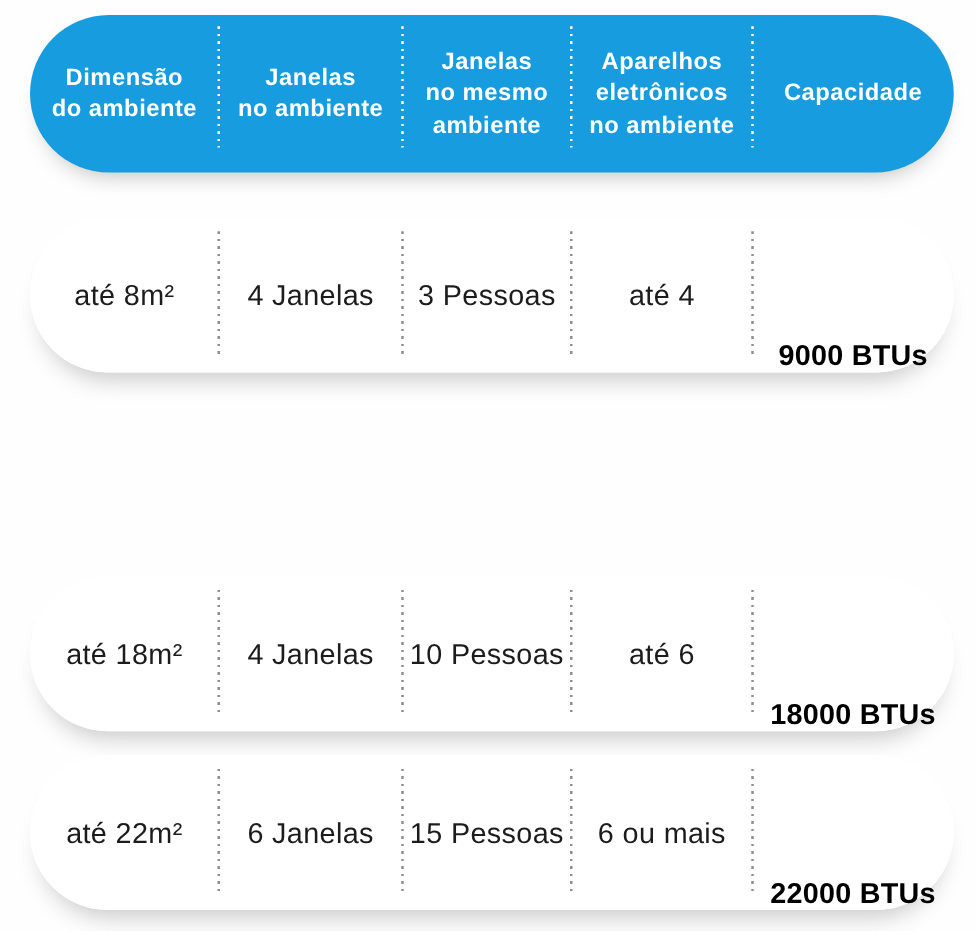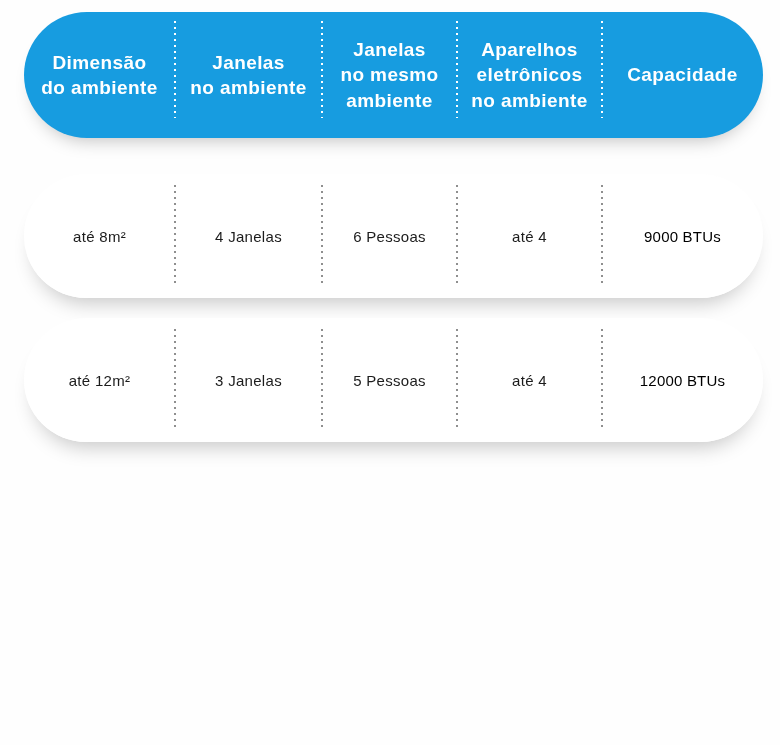--- a/index.html
+++ b/index.html
@@ -48,28 +48,29 @@
   .header .cell {
     color: var(--header-text, #ffffff);
     font-weight: 700;
     font-size: 19px;
     line-height: 1.32;
     letter-spacing: 0.4px;
     white-space: pre-line;
   }
   .row .cell {
     color: var(--cell-text, #1c1c1c);
-    font-size: 15px;
+    font-size: 23px;
     font-weight: 400;
     letter-spacing: 0.3px;
   }
   .row .cell.capacity {
     color: var(--capacity-text, #000000);
-    font-weight: 400;
+    font-weight: 700;
     letter-spacing: 0.2px;
+    align-items: flex-end;
   }
   
   .sep {
     position: absolute;
     left: -1px;
     width: 2px;
     pointer-events: none;
   }
   .header .sep {
     top: 9px;
@@ -124,49 +125,70 @@
   <div class="pill row" style="top:174px">
     <div class="cell">
       <span>até 8m²</span>
     </div>
     <div class="cell">
       <span class="sep"></span>
       <span>4 Janelas</span>
     </div>
     <div class="cell">
       <span class="sep"></span>
-      <span>6 Pessoas</span>
+      <span>3 Pessoas</span>
     </div>
     <div class="cell">
       <span class="sep"></span>
       <span>até 4</span>
     </div>
     <div class="cell capacity">
       <span class="sep"></span>
       <span>9000 BTUs</span>
     </div>
   </div>
 
-  <div class="pill row" style="top:318px">
+
+  <div class="pill row" style="top:461px">
     <div class="cell">
-      <span>até 12m²</span>
+      <span>até 18m²</span>
     </div>
     <div class="cell">
       <span class="sep"></span>
-      <span>3 Janelas</span>
+      <span>4 Janelas</span>
     </div>
     <div class="cell">
       <span class="sep"></span>
-      <span>5 Pessoas</span>
+      <span>10 Pessoas</span>
     </div>
     <div class="cell">
       <span class="sep"></span>
-      <span>até 4</span>
+      <span>até 6</span>
     </div>
     <div class="cell capacity">
       <span class="sep"></span>
-      <span>12000 BTUs</span>
+      <span>18000 BTUs</span>
     </div>
   </div>
 
-
+  <div class="pill row" style="top:604px">
+    <div class="cell">
+      <span>até 22m²</span>
+    </div>
+    <div class="cell">
+      <span class="sep"></span>
+      <span>6 Janelas</span>
+    </div>
+    <div class="cell">
+      <span class="sep"></span>
+      <span>15 Pessoas</span>
+    </div>
+    <div class="cell">
+      <span class="sep"></span>
+      <span>6 ou mais</span>
+    </div>
+    <div class="cell capacity">
+      <span class="sep"></span>
+      <span>22000 BTUs</span>
+    </div>
+  </div>
 
 </div>
 
 </body></html>

